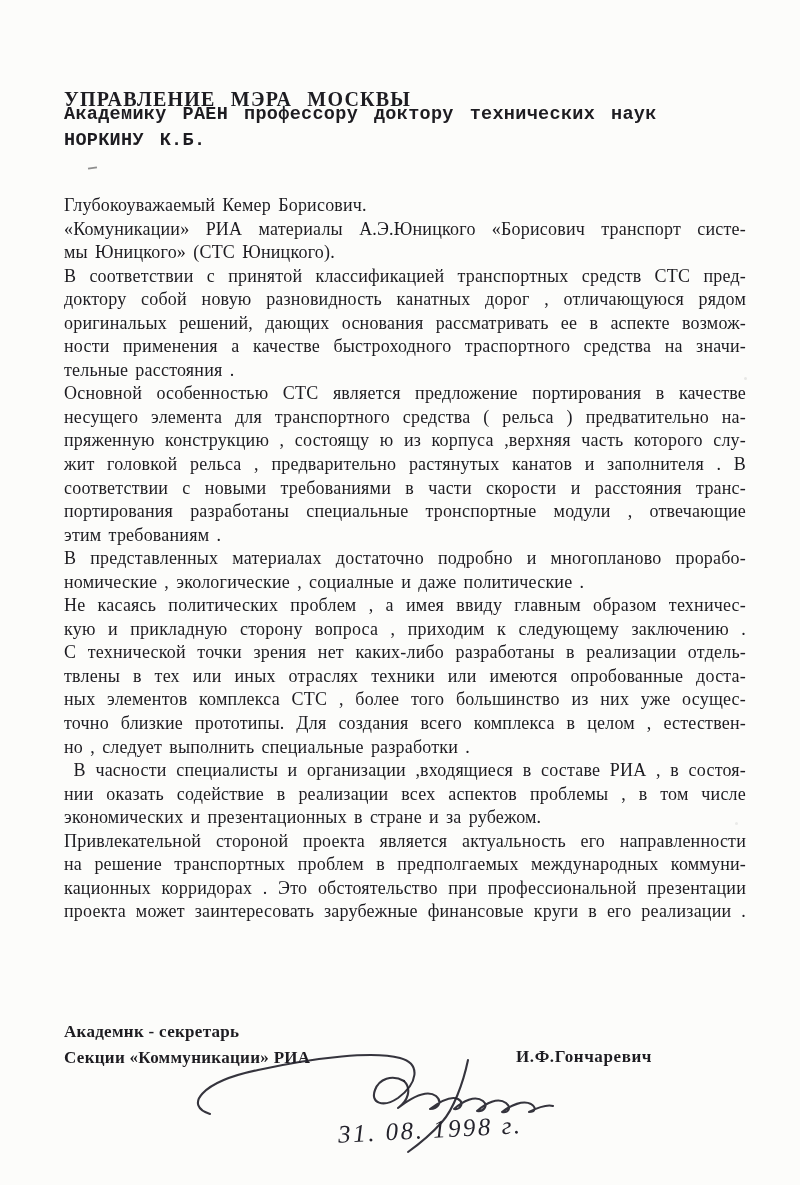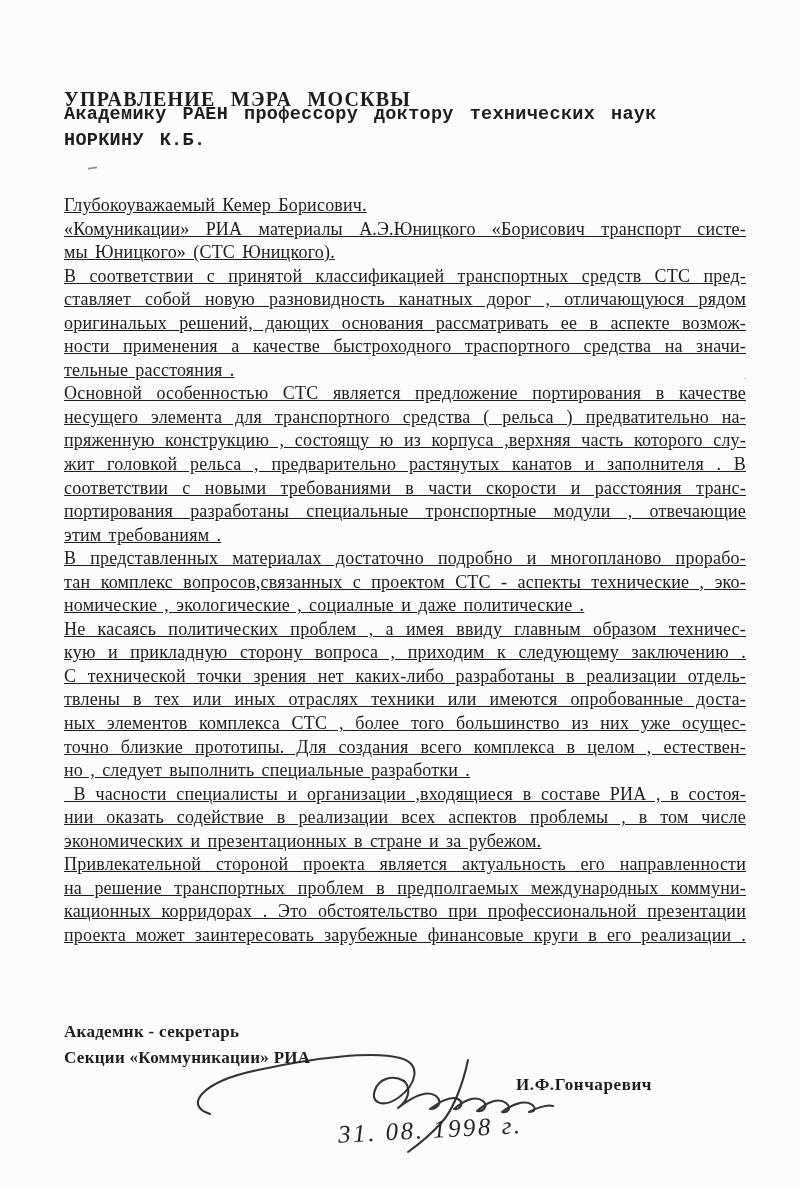--- a/index.html
+++ b/index.html
@@ -19,40 +19,39 @@
     font-size:20px;font-weight:bold;
     letter-spacing:1.2px;word-spacing:9px;margin-top:32px;
   }
   .addressee{
     position:absolute;left:64px;top:102px;
     font-size:18.5px;font-weight:bold;line-height:25.5px;
     word-spacing:4.5px;letter-spacing:.3px;font-family:Liberation Mono, monospace;
   }
   
   .body-lines{
-    position:absolute;left:64px;top:194px;width:682px;text-decoration:underline;
+    position:absolute;left:64px;top:194px;width:682px;
   }
   .line{
     font-size:18px;line-height:23.55px;
     letter-spacing:.2px;word-spacing:2.5px;
   }
   .jl{
     text-align:justify;
     text-align-last:justify;
     -moz-text-align-last:justify;
   }
   
   .sig-block{
     position:absolute;left:64px;top:1019px;width:682px;
     font-weight:bold;font-size:17px;line-height:26px;letter-spacing:.3px;
   }
   .sig-name{
     position:absolute;left:452px;top:25px;
     letter-spacing:.6px;
-    margin-top:28px;
   }
   .autograph{
     position:absolute;left:170px;top:1048px;width:420px;height:130px;
   }
   .autograph path{
     fill:none;stroke:#24232c;stroke-width:2.1;
     stroke-linecap:round;stroke-linejoin:round;opacity:.92;
   }
   .hand-date{
     position:absolute;left:338px;top:1116px;
@@ -79,33 +78,32 @@
 
   <div class="speck s1"></div>
   <div class="speck s2"></div>
   <div class="speck s3"></div>
 
   <div class="body-lines" id="body-lines">
       <div class="line">Глубокоуважаемый Кемер Борисович.</div>
       <div class="line jl">«Комуникации» РИА материалы А.Э.Юницкого «Борисович транспорт систе-</div>
       <div class="line">мы Юницкого» (СТС Юницкого).</div>
       <div class="line jl">В соответствии с принятой классификацией транспортных средств СТС пред-</div>
-      <div class="line jl">ставляет собой новую разновидность канатных дорог , отличающуюся рядом</div>
+      <div class="line jl">доктору собой новую разновидность канатных дорог , отличающуюся рядом</div>
       <div class="line jl">оригинальых решений, дающих основания рассматривать ее в аспекте возмож-</div>
       <div class="line jl">ности применения а качестве быстроходного траспортного средства на значи-</div>
       <div class="line">тельные расстояния .</div>
       <div class="line jl">Основной особенностью СТС является предложение портирования в качестве</div>
       <div class="line jl">несущего элемента для транспортного средства ( рельса ) предватительно на-</div>
       <div class="line jl">пряженную конструкцию , состоящу ю из корпуса ,верхняя часть которого слу-</div>
       <div class="line jl">жит головкой рельса , предварительно растянутых канатов и заполнителя . В</div>
       <div class="line jl">соответствии с новыми требованиями в части скорости и расстояния транс-</div>
       <div class="line jl">портирования разработаны специальные тронспортные модули , отвечающие</div>
       <div class="line">этим требованиям .</div>
       <div class="line jl">В представленных материалах достаточно подробно и многопланово прорабо-</div>
-      <div class="line jl">тан комплекс вопросов,связанных с проектом СТС - аспекты технические , эко-</div>
       <div class="line">номические , экологические , социалные и даже политические .</div>
       <div class="line jl">Не касаясь политических проблем , а имея ввиду главным образом техничес-</div>
       <div class="line jl">кую и прикладную сторону вопроса , приходим к следующему заключению .</div>
       <div class="line jl">С технической точки зрения нет каких-либо разработаны в реализации отдель-</div>
       <div class="line jl">твлены в тех или иных отраслях техники или имеются опробованные доста-</div>
       <div class="line jl">ных элементов комплекса СТС , более того большинство из них уже осущес-</div>
       <div class="line jl">точно близкие прототипы. Для создания всего комплекса в целом , естествен-</div>
       <div class="line">но , следует выполнить специальные разработки .</div>
       <div class="line jl">&nbsp;В часности специалисты и организации ,входящиеся в составе РИА , в состоя-</div>
       <div class="line jl">нии оказать содействие в реализации всех аспектов проблемы , в том числе</div>

